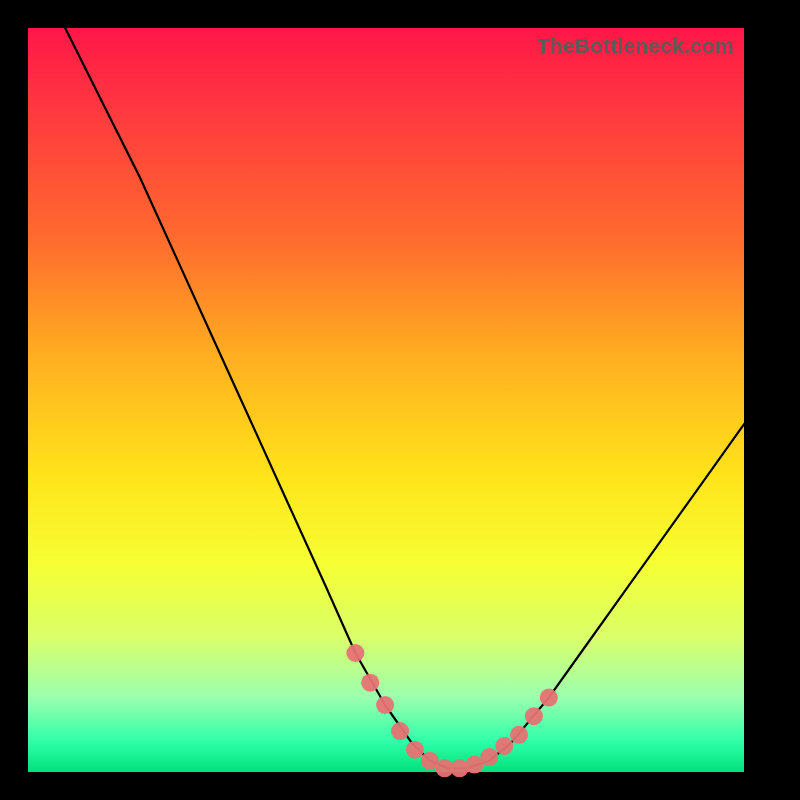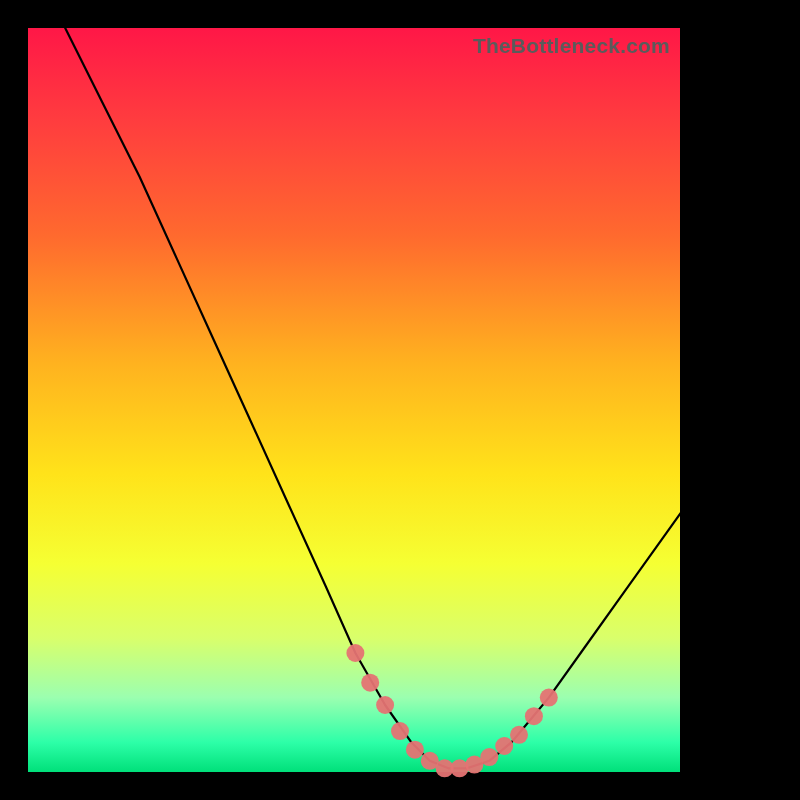--- a/index.html
+++ b/index.html
@@ -7,21 +7,21 @@
   .frame {
     position: relative;
     width: 800px;
     height: 800px;
     background: #000;
   }
   .plot-area {
     position: absolute;
     left: 28px;
     top: 28px;
-    width: 652px;
+    width: 716px;
     height: 744px;
     background: linear-gradient(to bottom,
       #ff1747 0%,
       #ff3b3f 12%,
       #ff6a2e 28%,
       #ffb21f 45%,
       #ffe31a 60%,
       #f5ff33 72%,
       #d9ff6b 82%,
       #9bffb0 90%,

